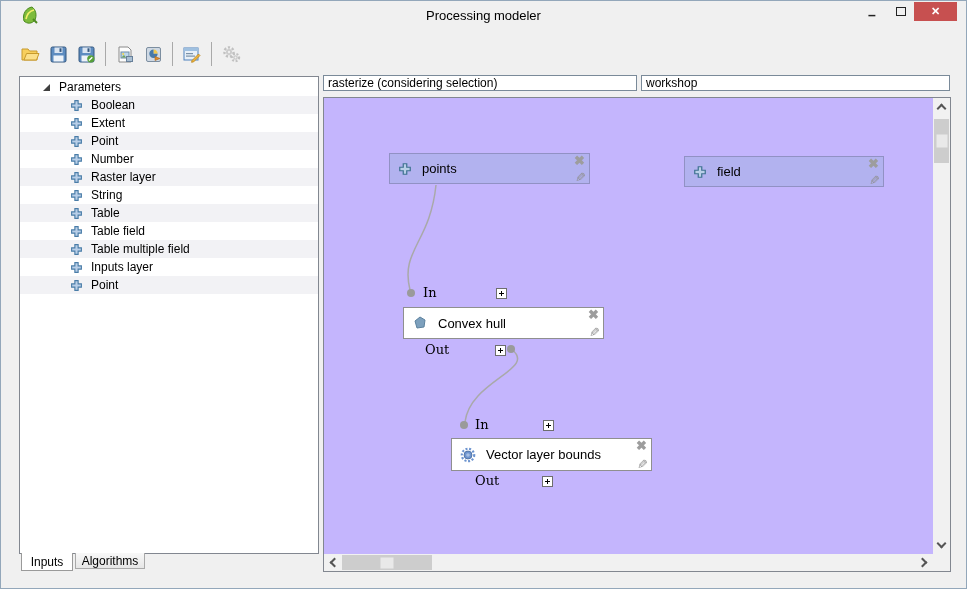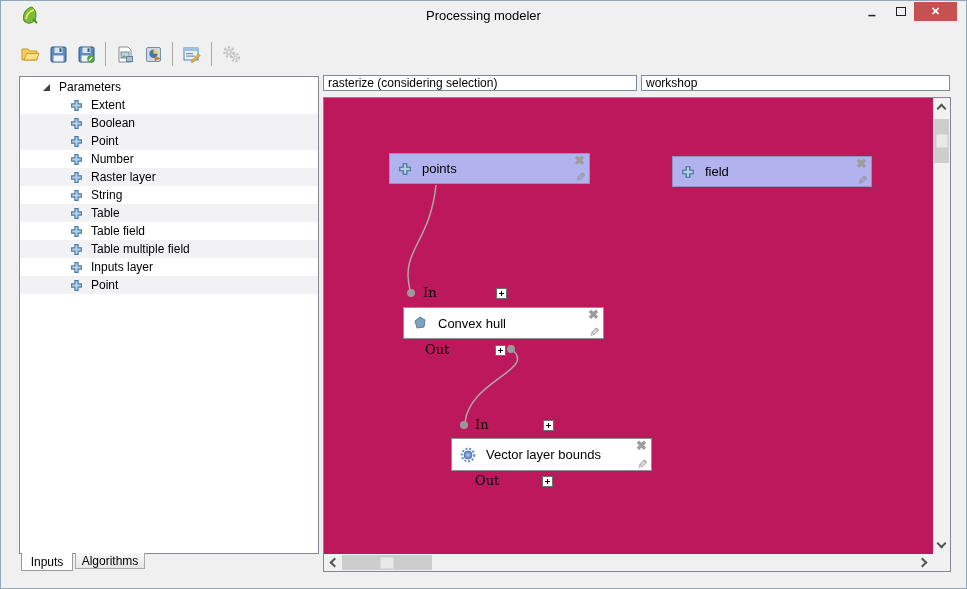--- a/index.html
+++ b/index.html
@@ -38,21 +38,21 @@
   .tab { position:absolute; display:flex; align-items:center; justify-content:center; font-size:12px; color:#000; }
   .tab-active { left:20px; top:0; width:52px; height:18px; background:#fff; border:1px solid #9a9a9a; border-top:none; z-index:3; }
   .tab-idle { left:74px; top:0; width:70px; height:16px; background:linear-gradient(#f8f8f8,#e6e6e6); border:1px solid #a9a9a9; border-top:none; }
 
   
   .txt-field { position:absolute; height:16px; border:1px solid #7a8a99; background:#fff; font-size:12px; padding:0 4px; font-family:"Liberation Sans", sans-serif; color:#000; }
   #model-name-input { left:322px; top:74px; width:314px; }
   #model-group-input { left:640px; top:74px; width:309px; }
 
   .canvas-frame { position:absolute; left:322px; top:96px; width:628px; height:475px; border:1px solid #828790; background:#fff; }
-  .canvas { position:absolute; left:0; top:0; right:17px; bottom:17px; background:#be185d; overflow:hidden; }
+  .canvas { position:absolute; left:0; top:0; right:17px; bottom:17px; background:#c4b5fd; overflow:hidden; }
   .wires { position:absolute; left:0; top:0; width:609px; height:456px; }
 
   
   .vscroll { position:absolute; top:0; bottom:17px; right:0; width:17px; background:#f1f1f1; }
   .hscroll { position:absolute; left:0; right:17px; bottom:0; height:17px; background:#f1f1f1; }
   .sb-corner { position:absolute; right:0; bottom:0; width:17px; height:17px; background:#f1f1f1; }
   .sb-arrow { position:absolute; width:17px; height:17px; display:flex; align-items:center; justify-content:center; }
   .chev { width:7px; height:7px; border-right:2px solid #555; border-bottom:2px solid #555; }
   .chev-up { transform:rotate(-135deg); margin-top:4px; }
   .chev-down { transform:rotate(45deg); margin-bottom:4px; }
@@ -170,31 +170,31 @@
   </div>
 
   <div class="sidebar">
     <div class="tree">
       <div class="tree-row tree-root">
         <svg class="twisty" width="9" height="9" viewBox="0 0 9 9">
             <path d="M8 1 L8 8 L1 8 Z" fill="#404040"></path>
           </svg>
         <span>Parameters</span>
       </div>
+      <div class="tree-row tree-item alt">
+        <svg class="plus" width="13" height="13" viewBox="0 0 16 16">
+            <path d="M6 2 H10 V6 H14 V10 H10 V14 H6 V10 H2 V6 H6 Z" fill="#b9cfe8" stroke="#4a7da8" stroke-width="1.4"></path>
+          </svg>
+        <span>Boolean</span>
+      </div>
       <div class="tree-row tree-item">
         <svg class="plus" width="13" height="13" viewBox="0 0 16 16">
             <path d="M6 2 H10 V6 H14 V10 H10 V14 H6 V10 H2 V6 H6 Z" fill="#b9cfe8" stroke="#4a7da8" stroke-width="1.4"></path>
           </svg>
         <span>Extent</span>
-      </div>
-      <div class="tree-row tree-item alt">
-        <svg class="plus" width="13" height="13" viewBox="0 0 16 16">
-            <path d="M6 2 H10 V6 H14 V10 H10 V14 H6 V10 H2 V6 H6 Z" fill="#b9cfe8" stroke="#4a7da8" stroke-width="1.4"></path>
-          </svg>
-        <span>Boolean</span>
       </div>
       <div class="tree-row tree-item alt">
         <svg class="plus" width="13" height="13" viewBox="0 0 16 16">
             <path d="M6 2 H10 V6 H14 V10 H10 V14 H6 V10 H2 V6 H6 Z" fill="#b9cfe8" stroke="#4a7da8" stroke-width="1.4"></path>
           </svg>
         <span>Point</span>
       </div>
       <div class="tree-row tree-item">
         <svg class="plus" width="13" height="13" viewBox="0 0 16 16">
             <path d="M6 2 H10 V6 H14 V10 H10 V14 H6 V10 H2 V6 H6 Z" fill="#b9cfe8" stroke="#4a7da8" stroke-width="1.4"></path>
@@ -268,21 +268,21 @@
 
       <div class="node node-input" style="left:65px; top:55px; width:201px; height:31px;">
         <svg class="n-icon" width="14" height="14" viewBox="0 0 16 16">
             <path d="M6 2 H10 V6 H14 V10 H10 V14 H6 V10 H2 V6 H6 Z" fill="#b9cfe8" stroke="#3f7291" stroke-width="1.4"></path>
           </svg>
         <span class="n-label">points</span>
         <span class="n-close">✖</span>
         <span class="n-edit">✎</span>
       </div>
 
-      <div class="node node-input" style="left:348px; top:58px; width:200px; height:31px;">
+      <div class="node node-input" style="left:360px; top:58px; width:200px; height:31px;">
         <svg class="n-icon" width="14" height="14" viewBox="0 0 16 16">
             <path d="M6 2 H10 V6 H14 V10 H10 V14 H6 V10 H2 V6 H6 Z" fill="#b9cfe8" stroke="#3f7291" stroke-width="1.4"></path>
           </svg>
         <span class="n-label">field</span>
         <span class="n-close">✖</span>
         <span class="n-edit">✎</span>
       </div>
 
       <span class="port-dot" style="left:83px; top:191px;"></span>
       <span class="port-label" style="left:99px; top:187px;">In</span>

